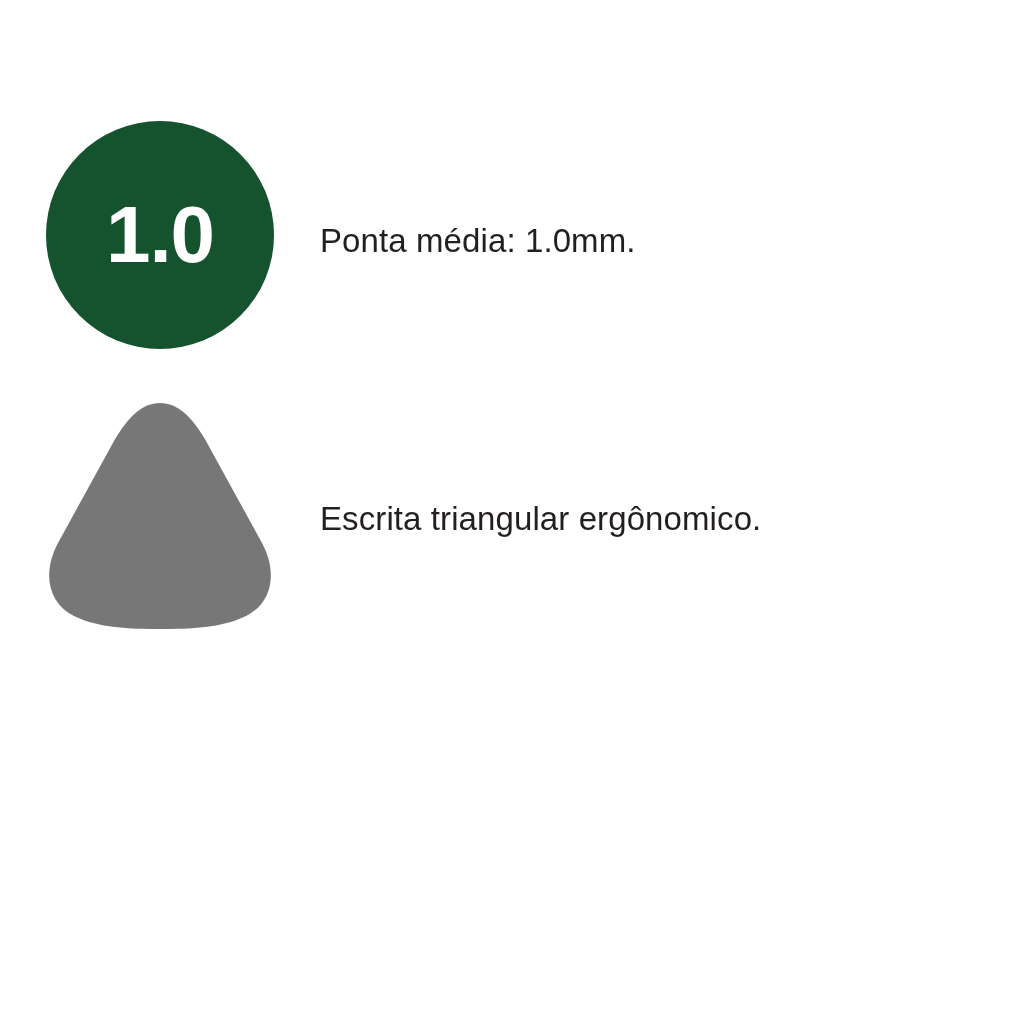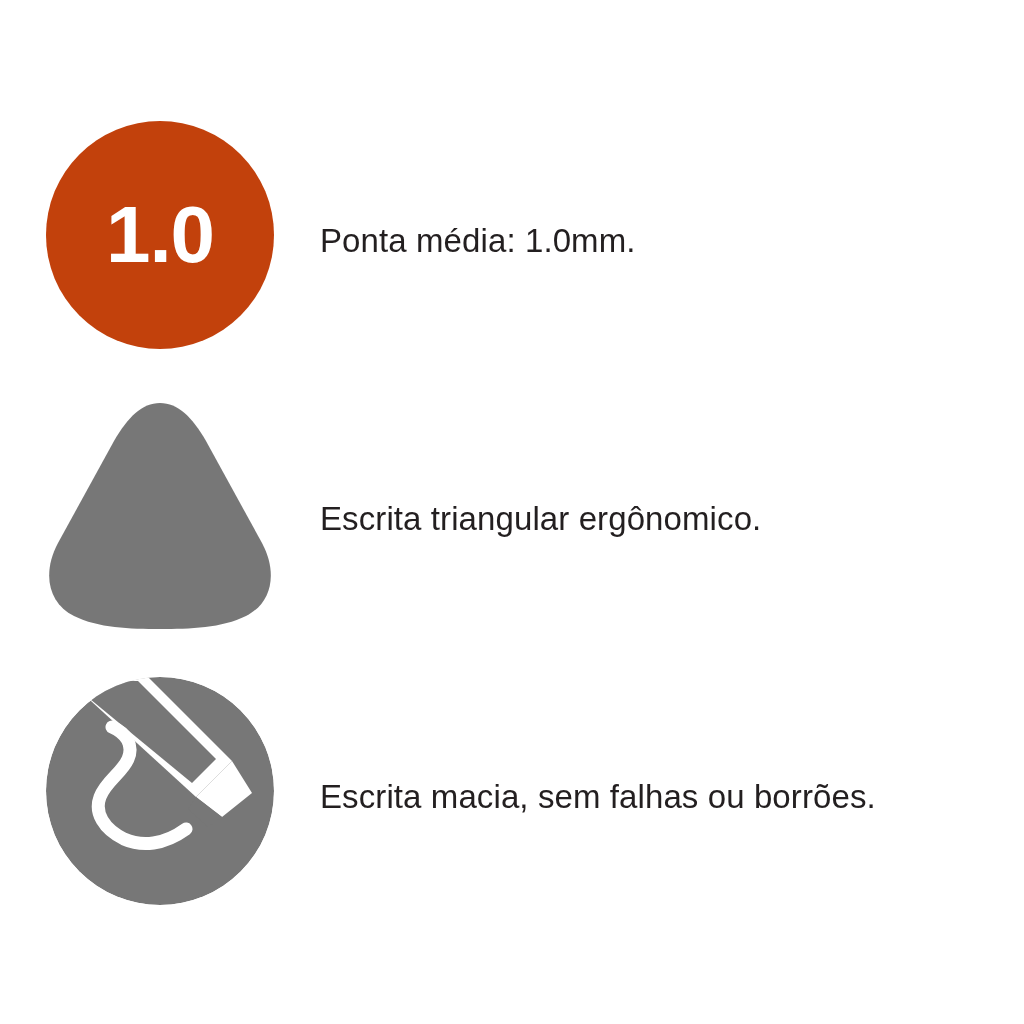--- a/index.html
+++ b/index.html
@@ -52,21 +52,21 @@
     color: #231f20;
     padding-right: 40px;
     margin-top: 12px;
   }
 
   
   .circle-icon {
     width: 228px;
     height: 228px;
     border-radius: 50%;
-    background: #c2410c;
+    background: #14532d;
     display: flex;
     align-items: center;
     justify-content: center;
   }
   .circle-icon .tip-size {
     color: #ffffff;
     font-size: 80px;
     font-weight: bold;
     letter-spacing: -1px;
     line-height: 1;
@@ -116,46 +116,15 @@
                      C 90 232 58 231 34 219
                      C 8 206 2 176 18 146
                      L 74 44
                      C 88 20 102 6 120 6 Z" fill="#777777"></path>
           </svg>
         </div>
       </div>
       <div class="label-cell">Escrita triangular ergônomico.</div>
     </div>
 
-    <div class="feature-row">
-      <div class="icon-cell">
-        <div class="pen-icon">
-          <svg width="228" height="228" viewBox="0 0 228 228" aria-hidden="true">
-            <defs>
-              <clipPath id="circleClip">
-                <circle cx="114" cy="114" r="114"></circle>
-              </clipPath>
-            </defs>
-            <g clip-path="url(#circleClip)">
-              <circle cx="114" cy="114" r="114" fill="#777777"></circle>
-
-              <path d="M34 -6 L96 -6 L186 84 L150 120 L34 14 Z" fill="#ffffff"></path>
-
-              <path d="M44 4 L92 4 L170 82 L146 106 L44 22 Z" fill="#777777"></path>
-
-              <path d="M150 120 L186 84 L206 116 L176 140 Z" fill="#ffffff"></path>
-
-              <path d="M150 120 L176 140 L162 150 L142 132 Z" fill="#777777"></path>
-
-              <path d="M140 152
-                       C 118 168 96 170 78 162
-                       C 58 152 48 136 54 120
-                       C 60 104 76 96 82 82
-                       C 88 68 80 56 66 50" fill="none" stroke="#ffffff" stroke-width="13" stroke-linecap="round"></path>
-            </g>
-          </svg>
-        </div>
-      </div>
-      <div class="label-cell">Escrita macia, sem falhas ou borrões.</div>
-    </div>
 
   </div>
 </div>
 
 </body></html>

